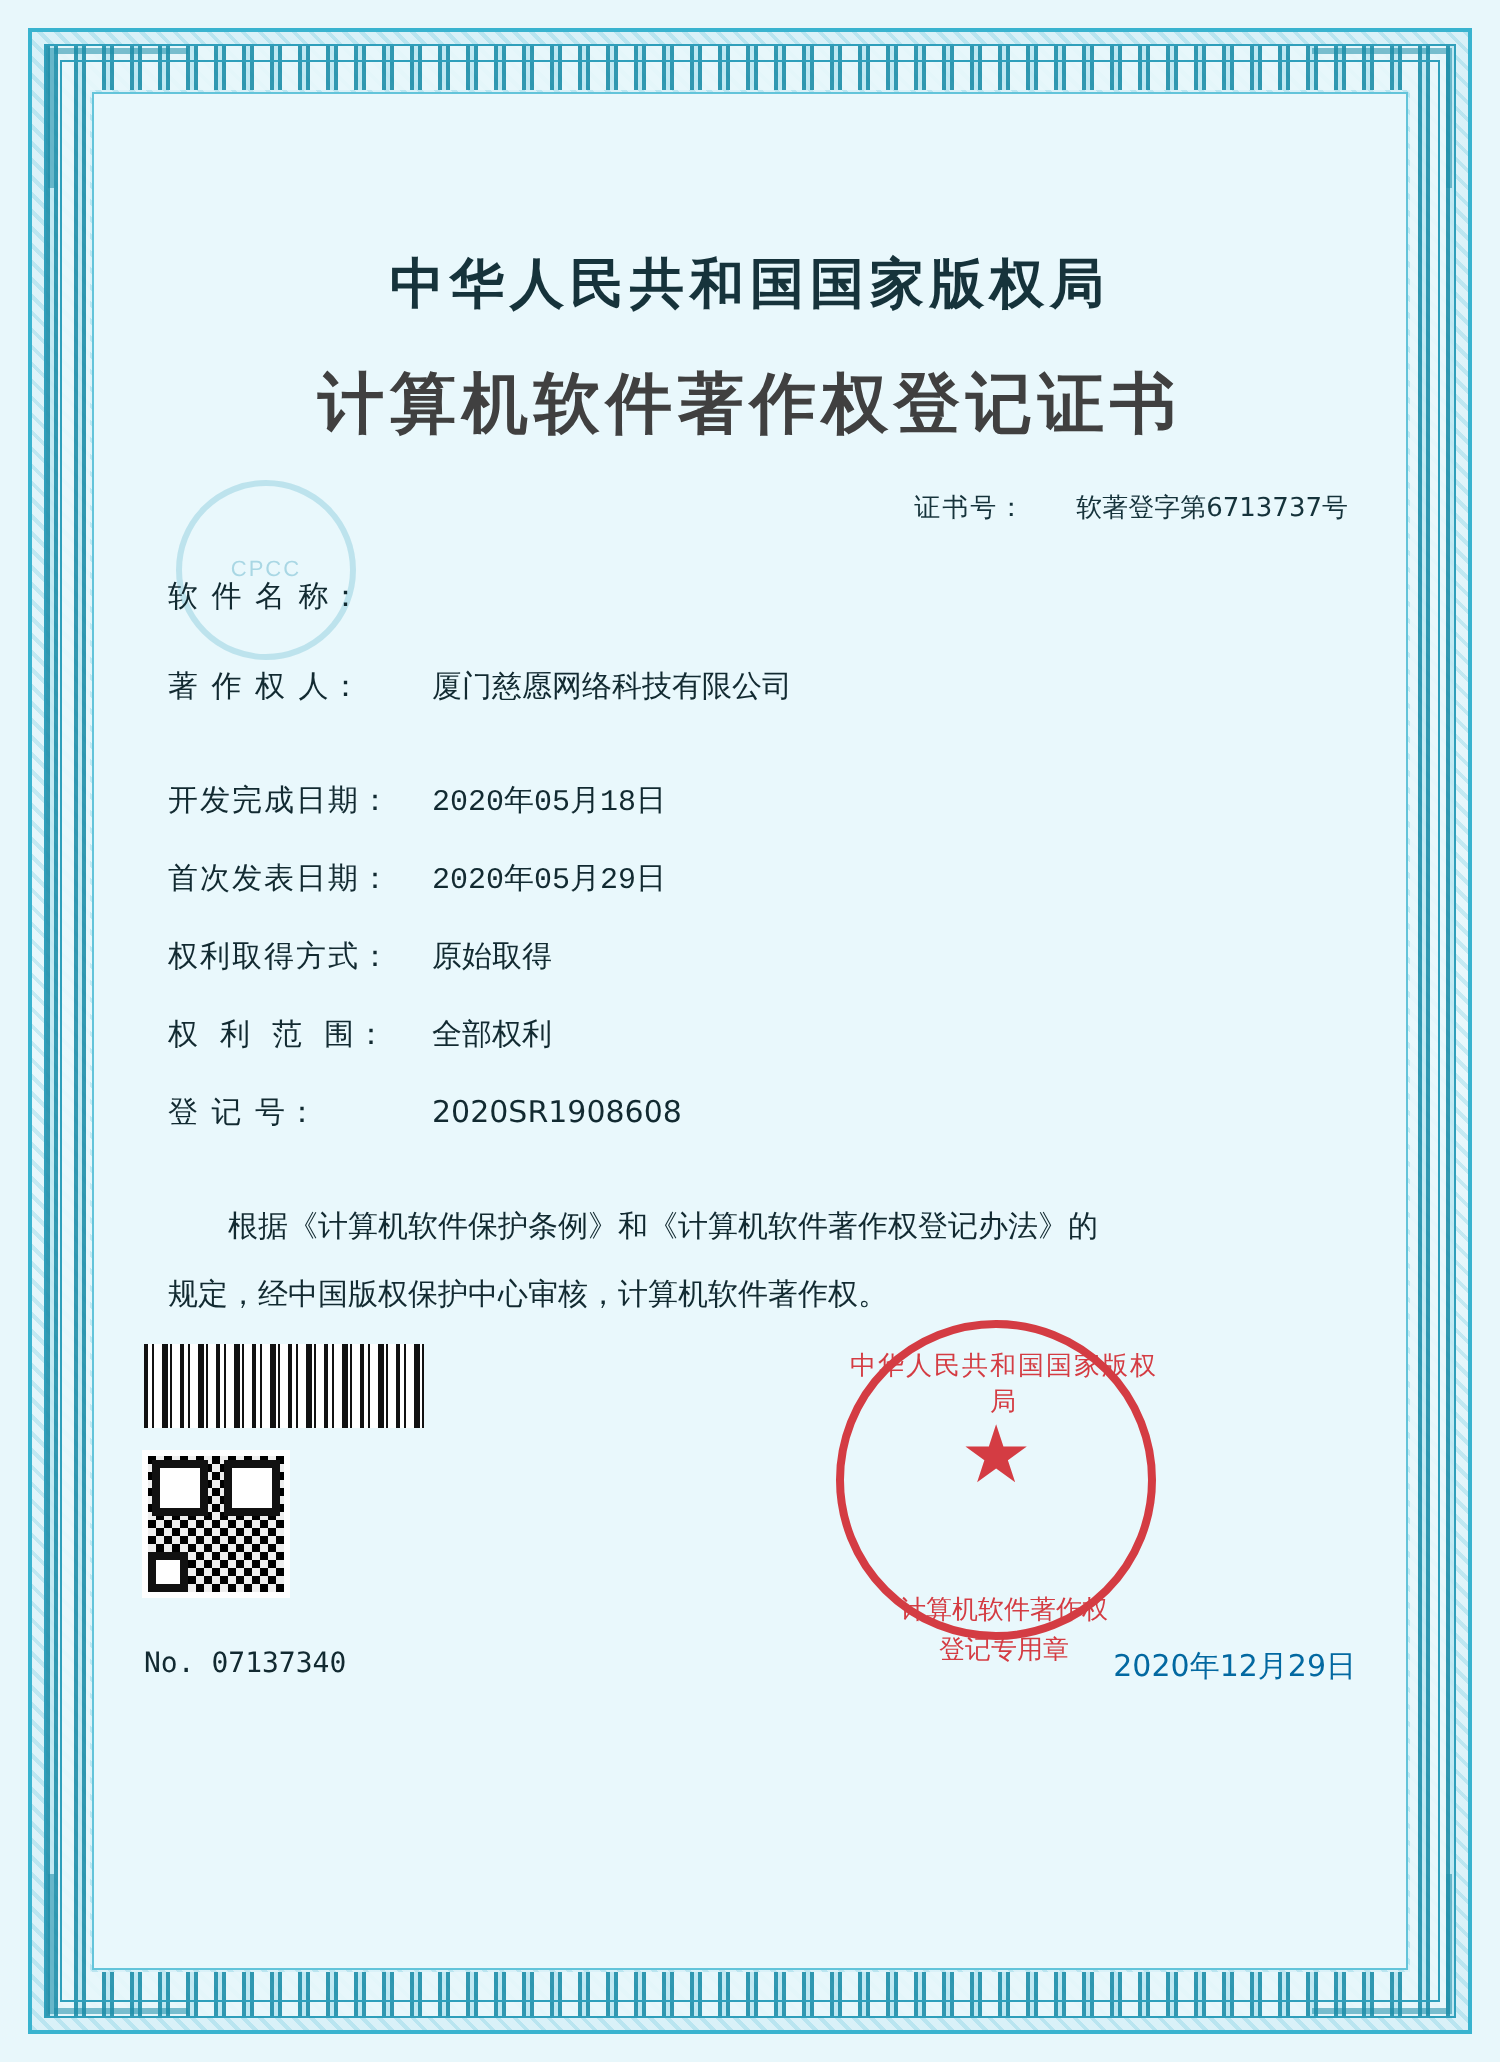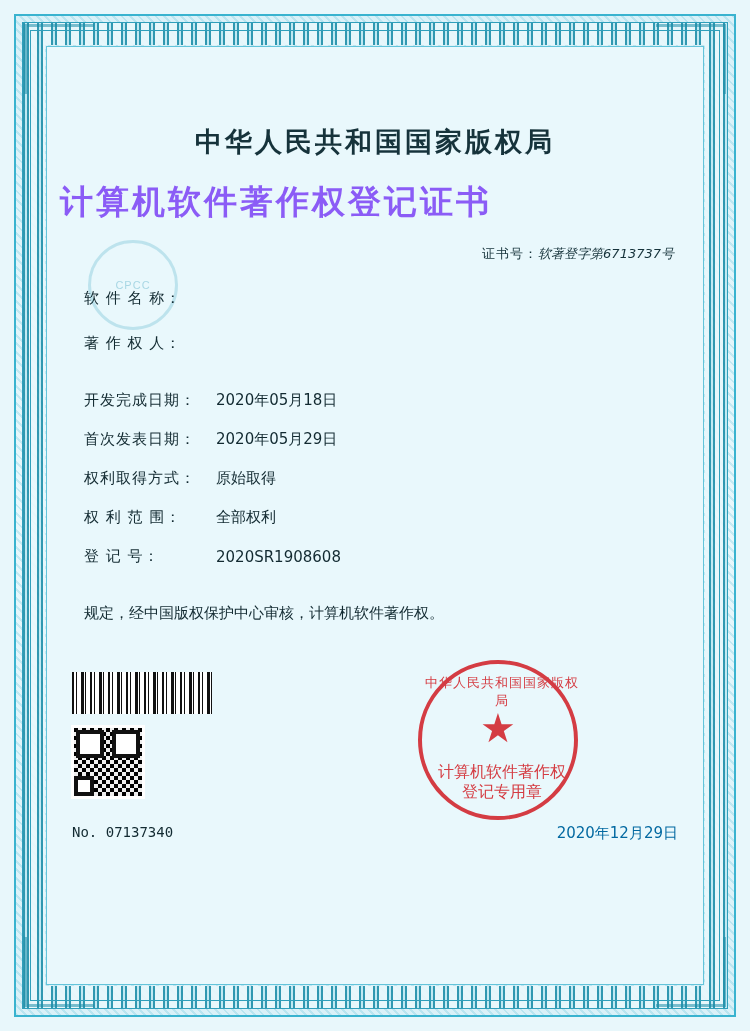--- a/index.html
+++ b/index.html
@@ -88,60 +88,60 @@
   .title-1 {
     text-align: center;
     font-family: "DejaVu Serif", serif;
     font-weight: bold;
     font-size: 27px;
     letter-spacing: 3px;
     color: #16333b;
     margin-top: 62px;
   }
   .title-2 {
-    text-align: left;
+    text-align: center;
     font-family: "DejaVu Serif", serif;
     font-weight: bold;
     font-size: 33px;
     letter-spacing: 3px;
-    color: #8b5cf6;
+    color: #404040;
     margin-top: 20px;
   }
   .cert-no {
     margin-top: 20px;
     text-align: right;
     padding-right: 16px;
     font-size: 13px;
     color: #16333b;
     font-family: "DejaVu Sans", sans-serif;
   }
   .cert-no .lbl { letter-spacing: 1px; }
-  .cert-no .val { margin-left: 0; font-style: italic; }
+  .cert-no .val { margin-left: 25px; }
 
   .fields { margin-top: 26px; padding-left: 24px; }
   .field-row {
     display: flex;
-    align-items: center;
+    align-items: flex-start;
     margin-bottom: 4px;
     font-size: 15px;
     color: #122a31;
     font-family: "DejaVu Sans", sans-serif;
   }
   .field-label {
     width: 132px;
     flex: 0 0 132px;
     letter-spacing: 5px;
     white-space: nowrap;
   }
   .field-label.tight { letter-spacing: 1px; }
   .field-value { flex: 1; }
   .field-value .line2 { display: block; font-family: "DejaVu Sans Mono", monospace; font-size: 14px; letter-spacing: 1px; }
   .gap-lg { height: 34px; }
   .gap-md { height: 22px; }
-  .spaced { margin-bottom: 20px; }
+  .spaced { margin-bottom: 20px; font-family: Liberation Mono, monospace; }
 
   .paragraph {
     margin-top: 30px;
     padding-left: 24px;
     padding-right: 16px;
     font-size: 15px;
     line-height: 34px;
     color: #122a31;
     font-family: "DejaVu Sans", sans-serif;
   }
@@ -205,22 +205,23 @@
     position: absolute;
     left: 50%; top: 44px;
     transform: translateX(-50%);
     font-size: 40px;
     line-height: 40px;
     color: #d2232a;
   }
   .seal .bottom-1, .seal .bottom-2 {
     position: absolute;
     width: 160px; text-align: center;
-    font-size: 16px;
+    font-size: 13px;
     font-family: "DejaVu Serif", serif;
+    margin-top: 34px;
   }
   .seal .bottom-1 { top: 98px; }
   .seal .bottom-2 { top: 118px; }
 
   .serial {
     position: absolute;
     left: 72px; top: 824px;
     font-size: 14px;
     color: #122a31;
     font-family: "DejaVu Sans Mono", monospace;
@@ -261,20 +262,21 @@
     <div class="fields">
 
       <div class="field-row">
         <div class="field-label tight">软 件 名 称：</div>
       </div>
 
       <div class="gap-md"></div>
 
       <div class="field-row">
         <div class="field-label tight">著 作 权 人：</div>
+        <div class="field-value">厦门慈愿网络科技有限公司</div>
       </div>
 
       <div class="gap-lg"></div>
 
       <div class="field-row spaced">
         <div class="field-label tight">开发完成日期：</div>
         <div class="field-value">2020年05月18日</div>
       </div>
 
       <div class="field-row spaced">
@@ -293,20 +295,21 @@
       </div>
 
       <div class="field-row">
         <div class="field-label tight">登 记 号：</div>
         <div class="field-value">2020SR1908608</div>
       </div>
 
     </div>
 
     <div class="paragraph">
+      <span class="indent">根据《计算机软件保护条例》和《计算机软件著作权登记办法》的</span>
       <span>规定，经中国版权保护中心审核，计算机软件著作权。</span>
     </div>
 
   </div>
 
   <div class="barcode"></div>
   <div class="qr"></div>
   <div class="qr-bl"></div>
 
   <div class="seal">

